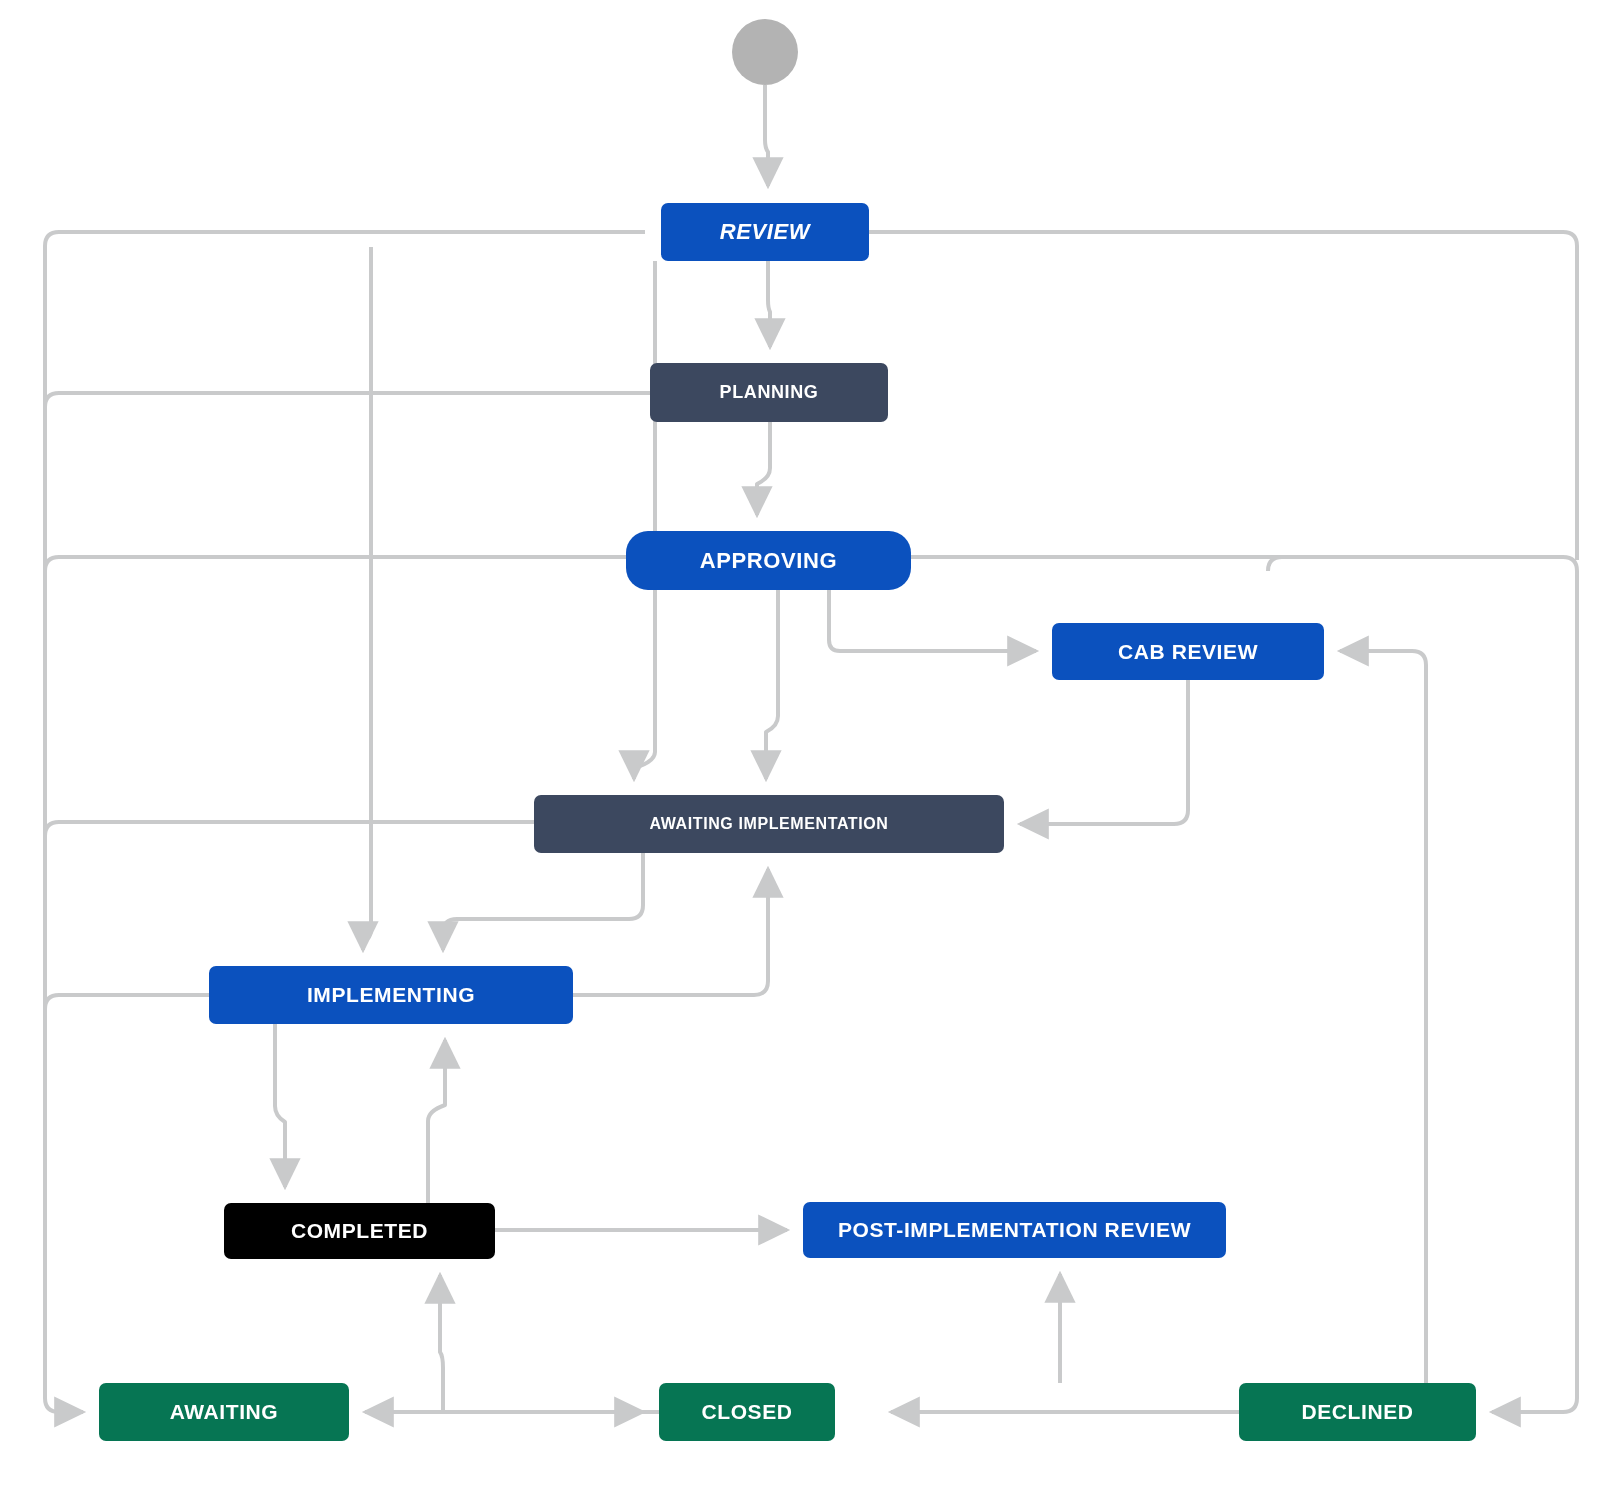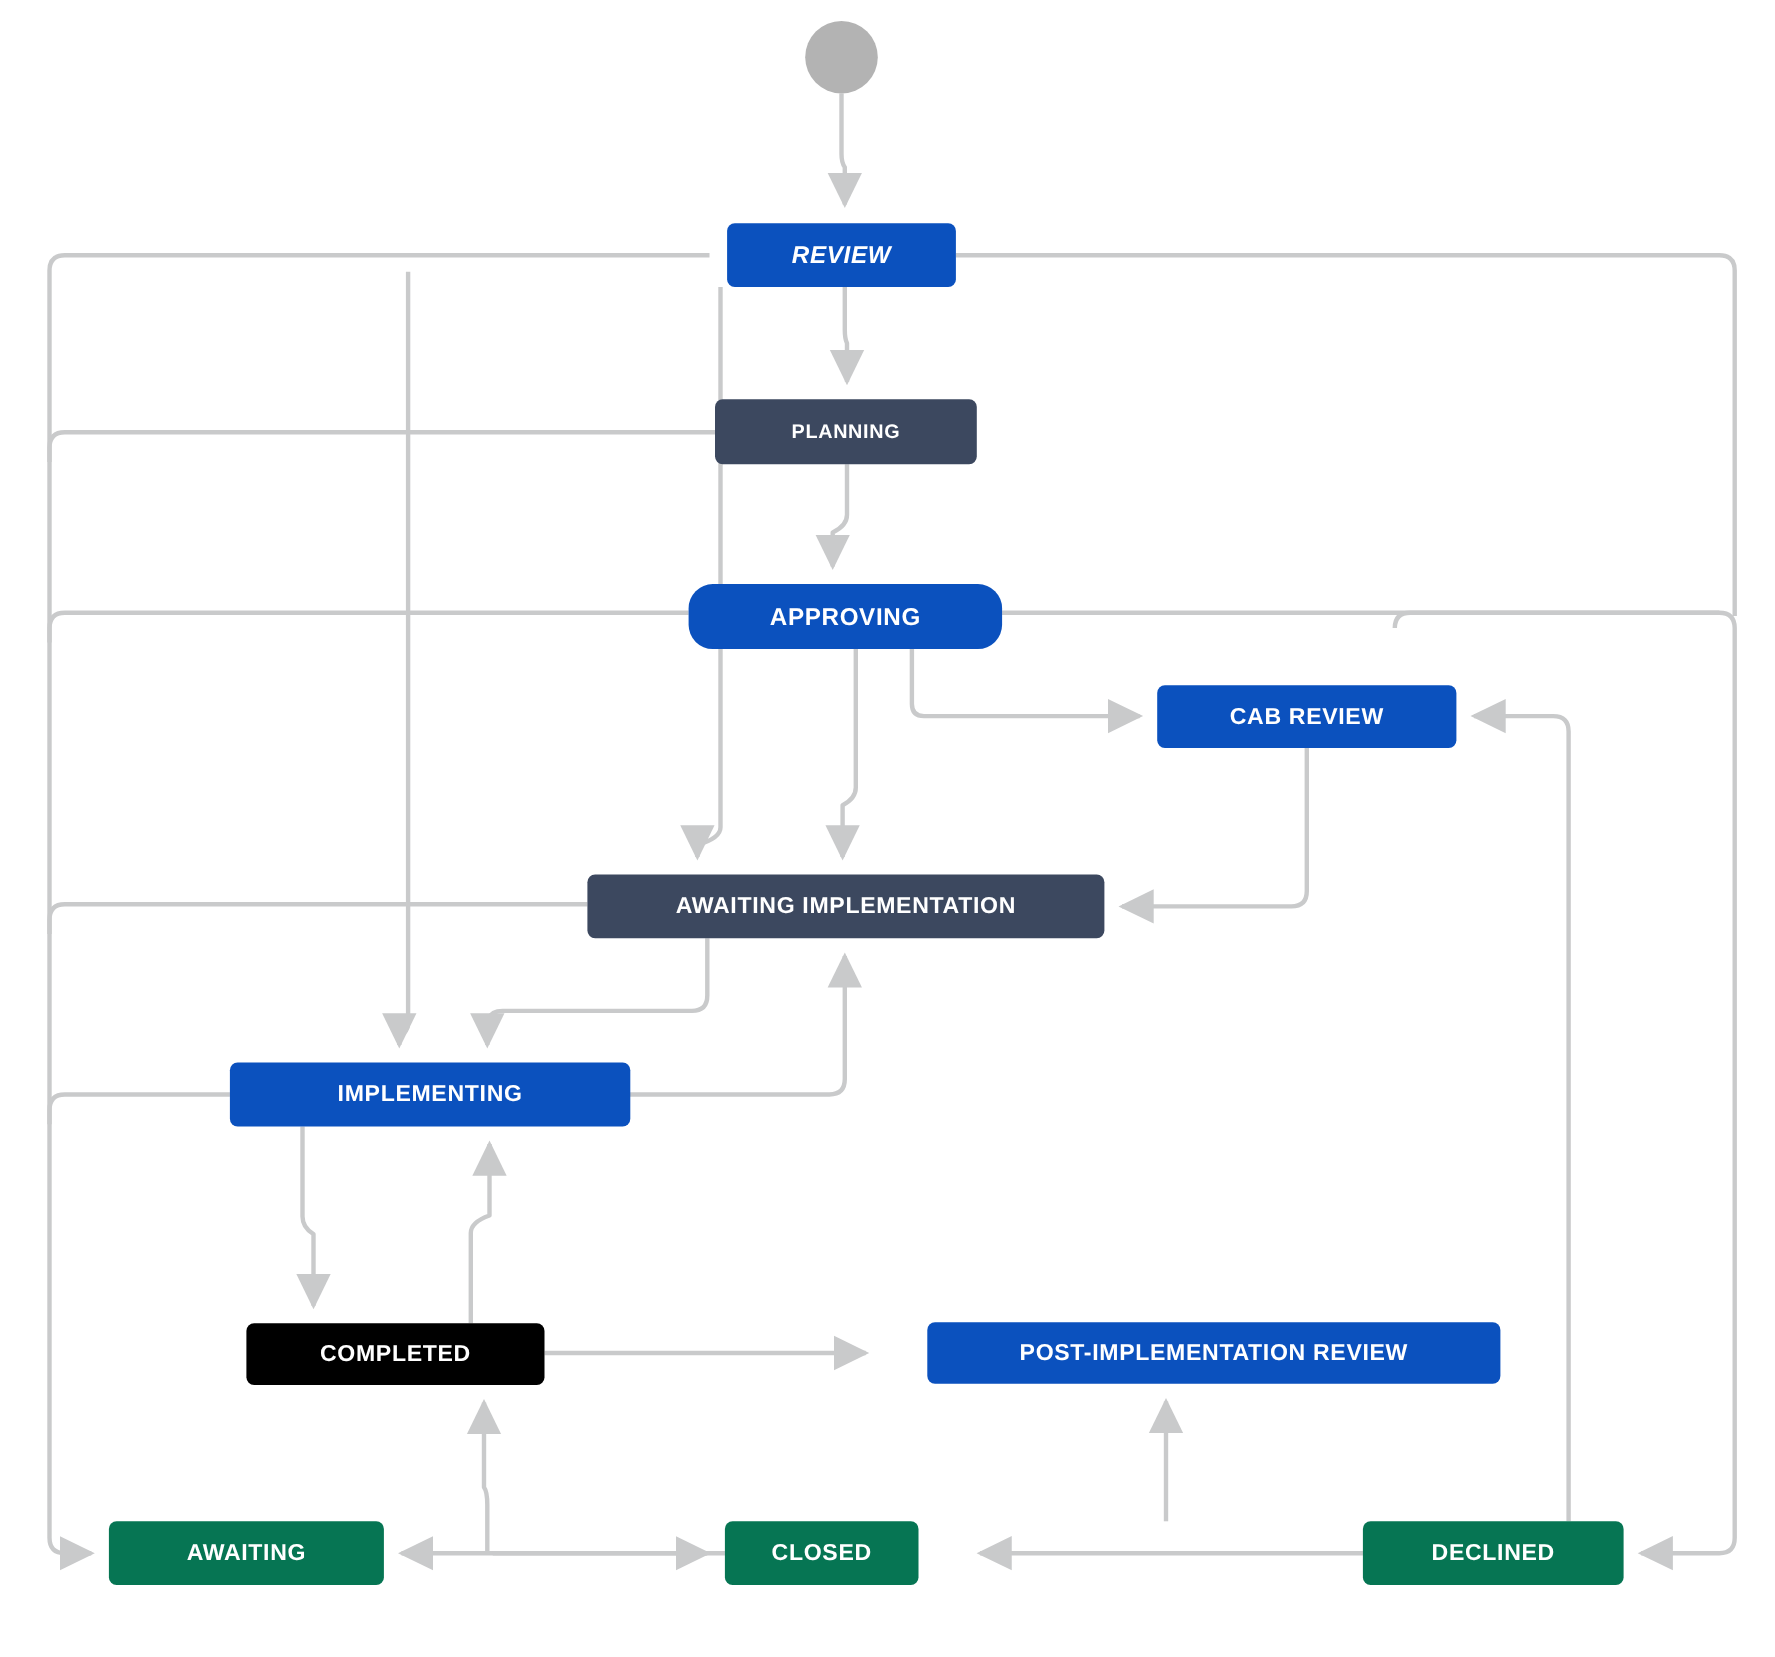--- a/index.html
+++ b/index.html
@@ -132,33 +132,33 @@
   </div>
 
   <div class="node" style="left:626px; top:531px; width:285px; height:59px; background:#0b51be; font-size:22px;border-radius:22px;">
     <span class="node-label">APPROVING</span>
   </div>
 
   <div class="node" style="left:1052px; top:623px; width:272px; height:57px; background:#0b51be; font-size:21px;">
     <span class="node-label">CAB REVIEW</span>
   </div>
 
-  <div class="node" style="left:534px; top:795px; width:470px; height:58px; background:#3c485f; font-size:21px;">
+  <div class="node" style="left:534px; top:795px; width:470px; height:58px; background:#3c485f; font-size:16px;">
     <span class="node-label">AWAITING IMPLEMENTATION</span>
   </div>
 
   <div class="node" style="left:209px; top:966px; width:364px; height:58px; background:#0b51be; font-size:21px;text-align:center;">
     <span class="node-label">IMPLEMENTING</span>
   </div>
 
   <div class="node" style="left:224px; top:1203px; width:271px; height:56px; background:#000000; font-size:21px;">
     <span class="node-label">COMPLETED</span>
   </div>
 
-  <div class="node" style="left:803px; top:1202px; width:521px; height:56px; background:#0b51be; font-size:21px;margin-left:40px;">
+  <div class="node" style="left:803px; top:1202px; width:423px; height:56px; background:#0b51be; font-size:21px;">
     <span class="node-label">POST-IMPLEMENTATION REVIEW</span>
   </div>
 
   <div class="node" style="left:99px; top:1383px; width:250px; height:58px; background:#067553; font-size:21px;">
     <span class="node-label">AWAITING</span>
   </div>
 
   <div class="node" style="left:659px; top:1383px; width:176px; height:58px; background:#067553; font-size:21px;">
     <span class="node-label">CLOSED</span>
   </div>

